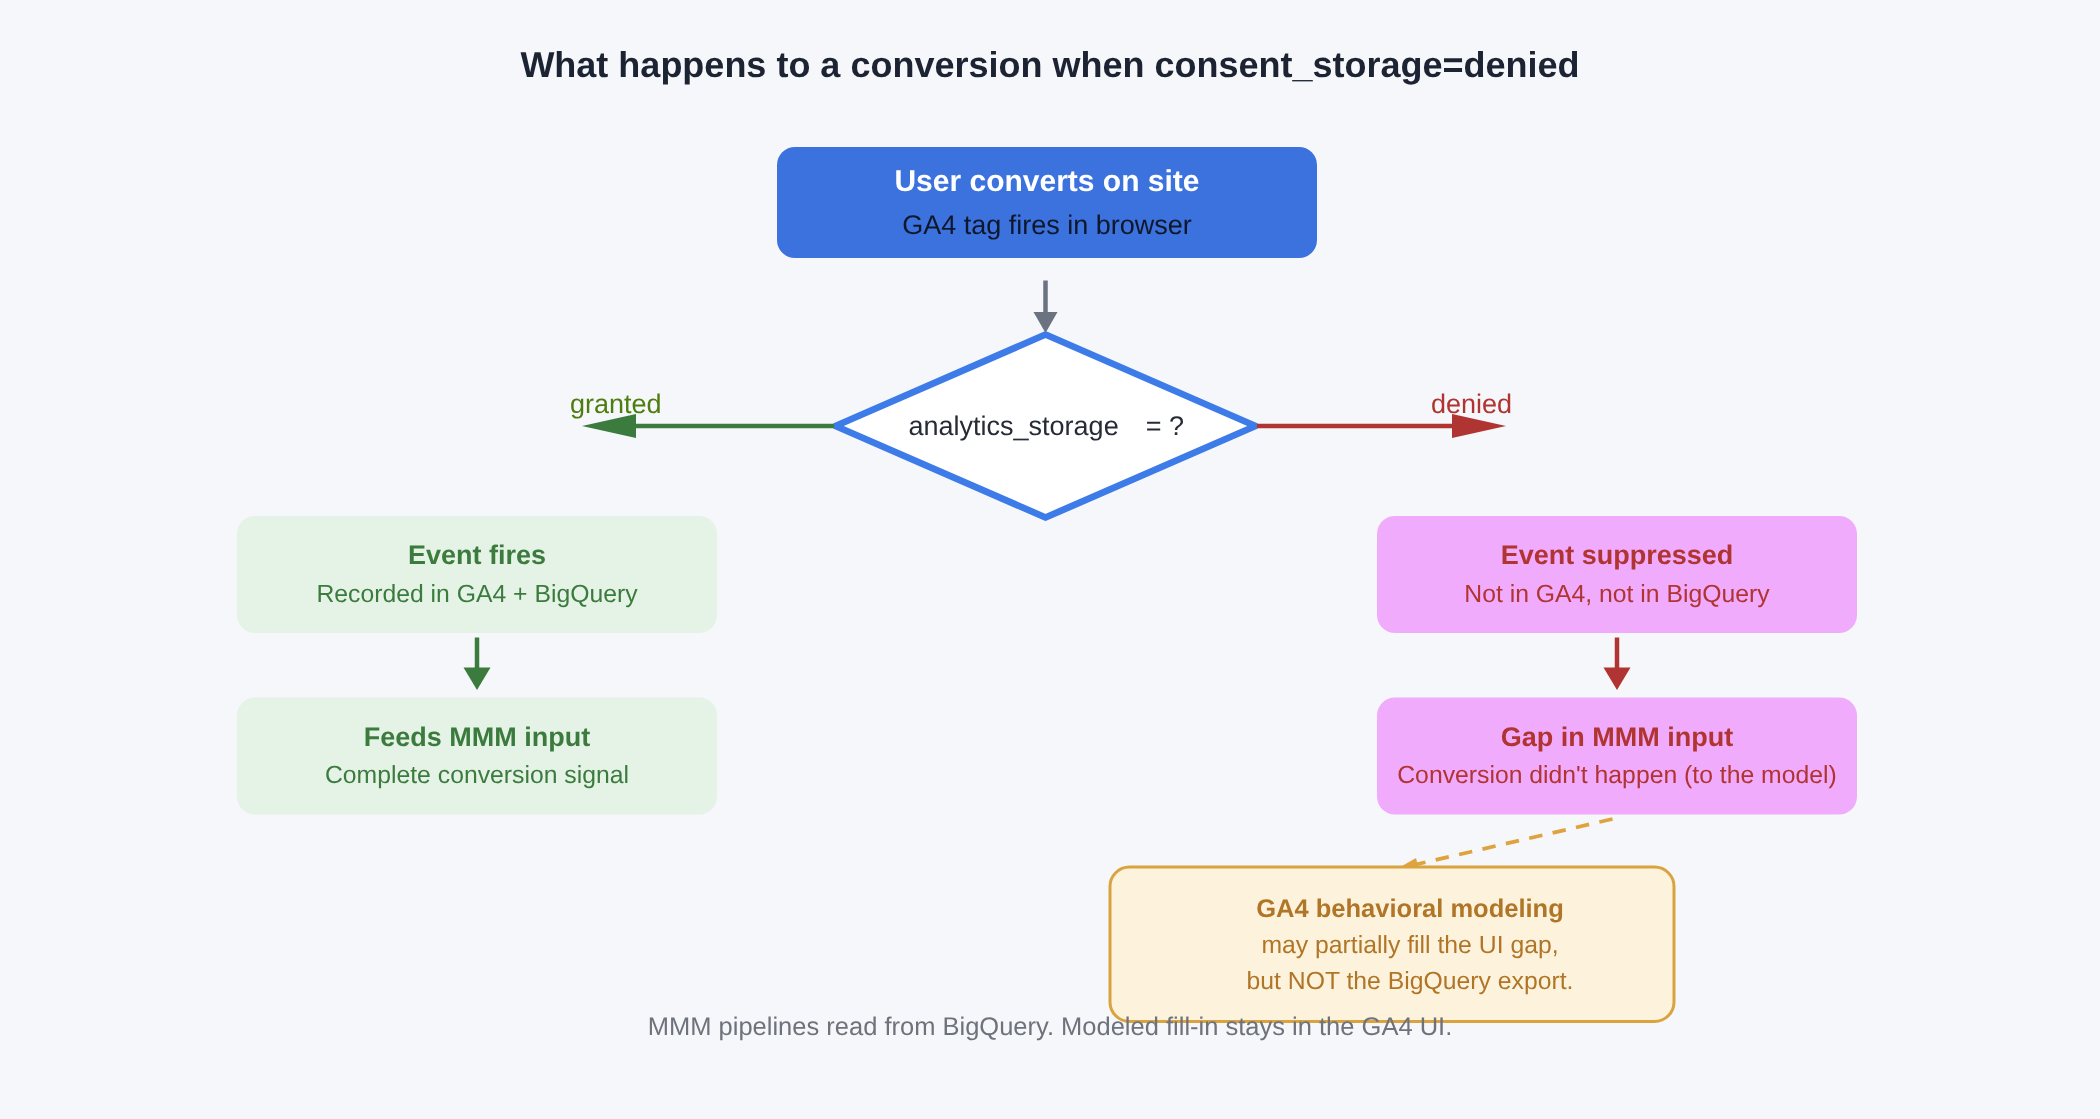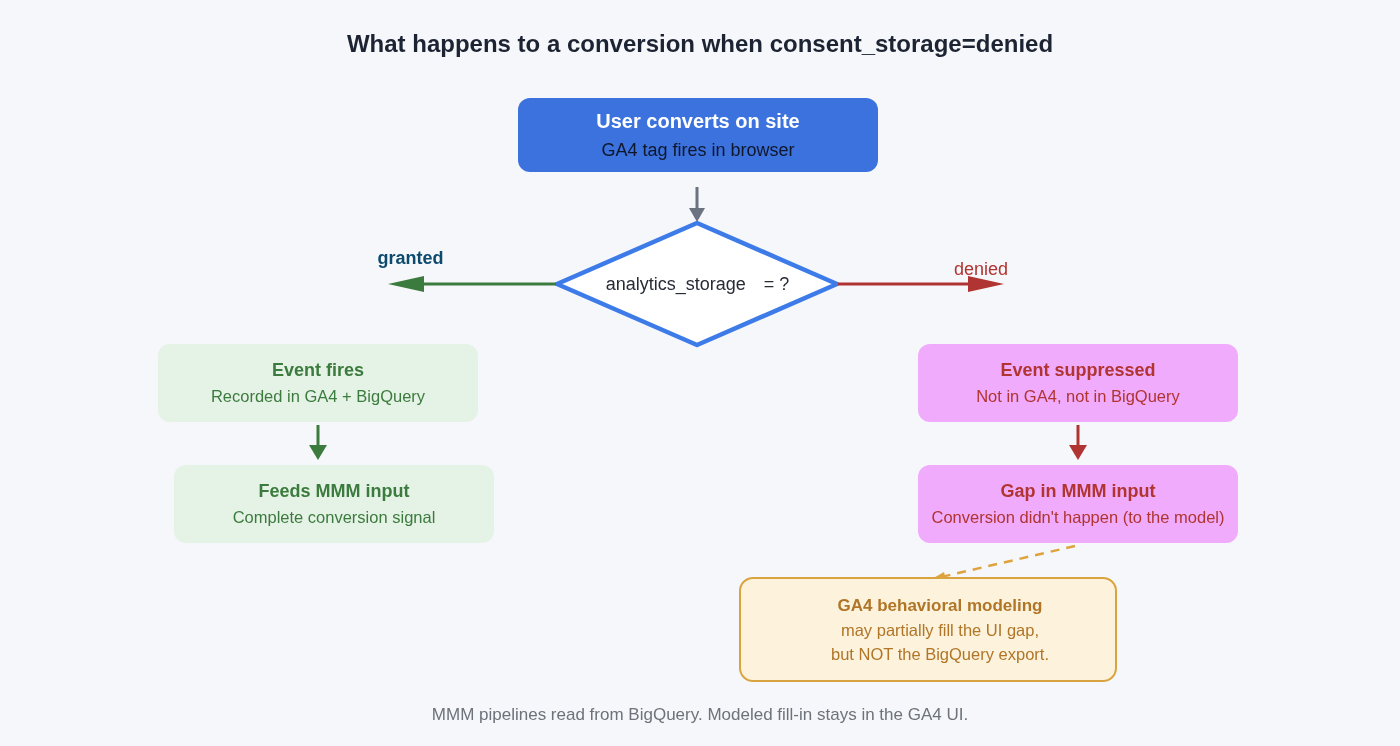--- a/index.html
+++ b/index.html
@@ -29,37 +29,37 @@
     display:flex; flex-direction:row; align-items:center; justify-content:center;
     gap:18px; color:#262b36; font-size:18px; text-align:center;
   }
 
   .outcome { width:320px; height:78px; gap:6px; }
   .outcome .t { font-size:18px; font-weight:bold; }
   .outcome .s { font-size:16.5px; }
   .node-green { background:#e5f2e6; color:#3c7b3e; }
   .node-red   { background:#f0abfc; color:#b03431; }
   .pos-g1 { left:158px; top:344px;text-align:center; }
-  .pos-g2 { left:158px; top:465px;margin-left:16px; }
+  .pos-g2 { left:158px; top:465px; }
   .pos-r1 { left:918px; top:344px; }
   .pos-r2 { left:918px; top:465px; }
 
   .branch-label { position:absolute; font-size:18px; text-align:center; }
-  .label-granted { left:358px; top:248px; width:105px; color:#0c4a6e;font-weight:bold; }
+  .label-granted { left:358px; top:259px; width:105px; color:#4d7c0f; }
   .label-denied  { left:936px; top:259px; width:90px;  color:#b03431; }
 
   .note-box {
     left:739px; top:577px; width:378px; height:105px;
     background:#fdf3dc; border:2px solid #d9a43f; border-radius:14px;
     color:#b07527; gap:5px; font-size:16.5px;padding-left:24px;
   }
   .note-box .t { font-size:17px; font-weight:bold; }
 
   .footer-note {
-    position:absolute; top:705px; left:0; width:1400px;
+    position:absolute; top:675px; left:0; width:1400px;
     text-align:center; font-size:17px; color:#6d727b;
   }
 </style>
 </head>
 <body>
 
 <div class="canvas">
 
   <div class="page-title">What happens to a conversion when consent_storage=denied</div>
 

